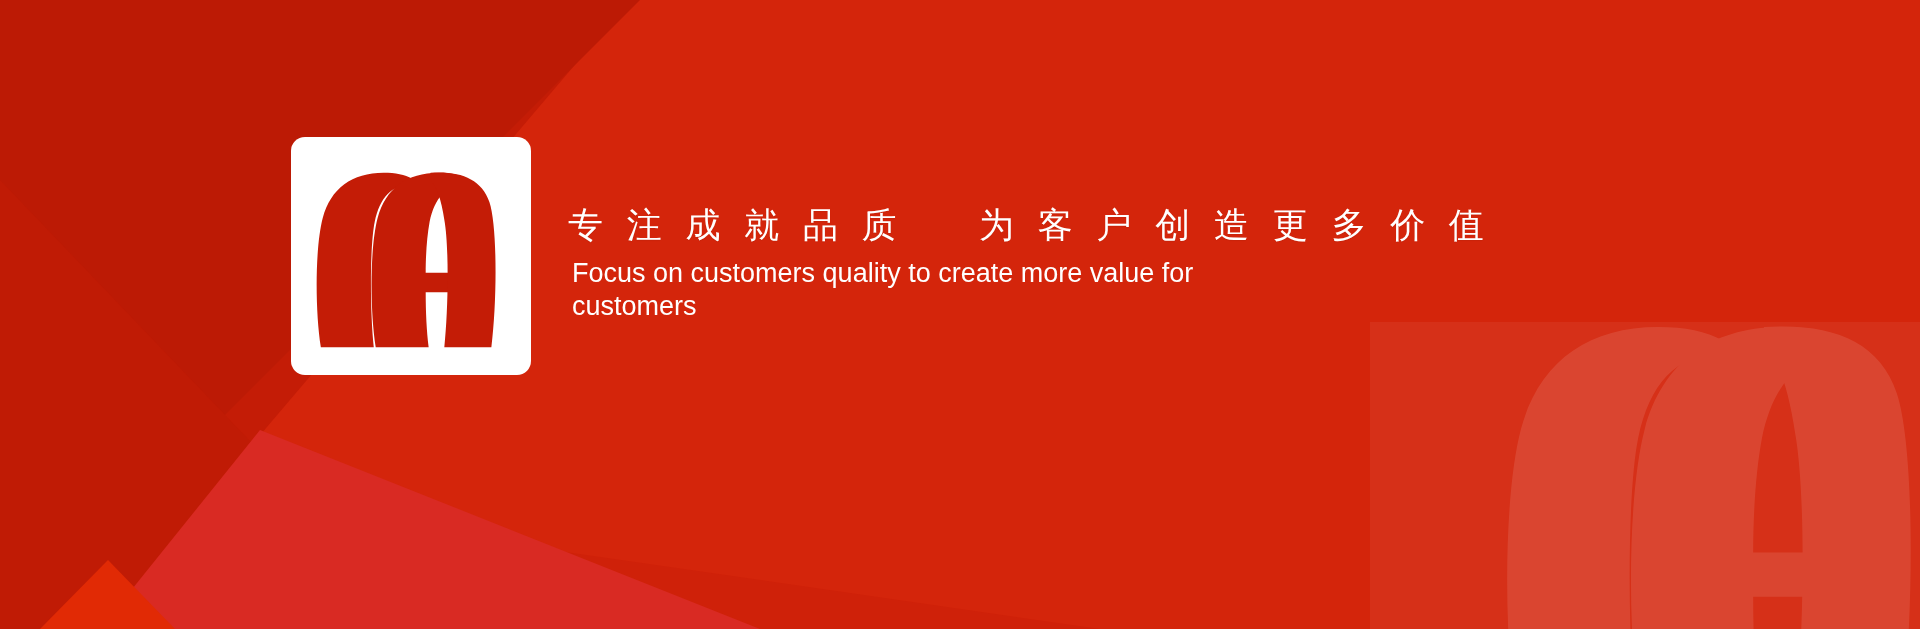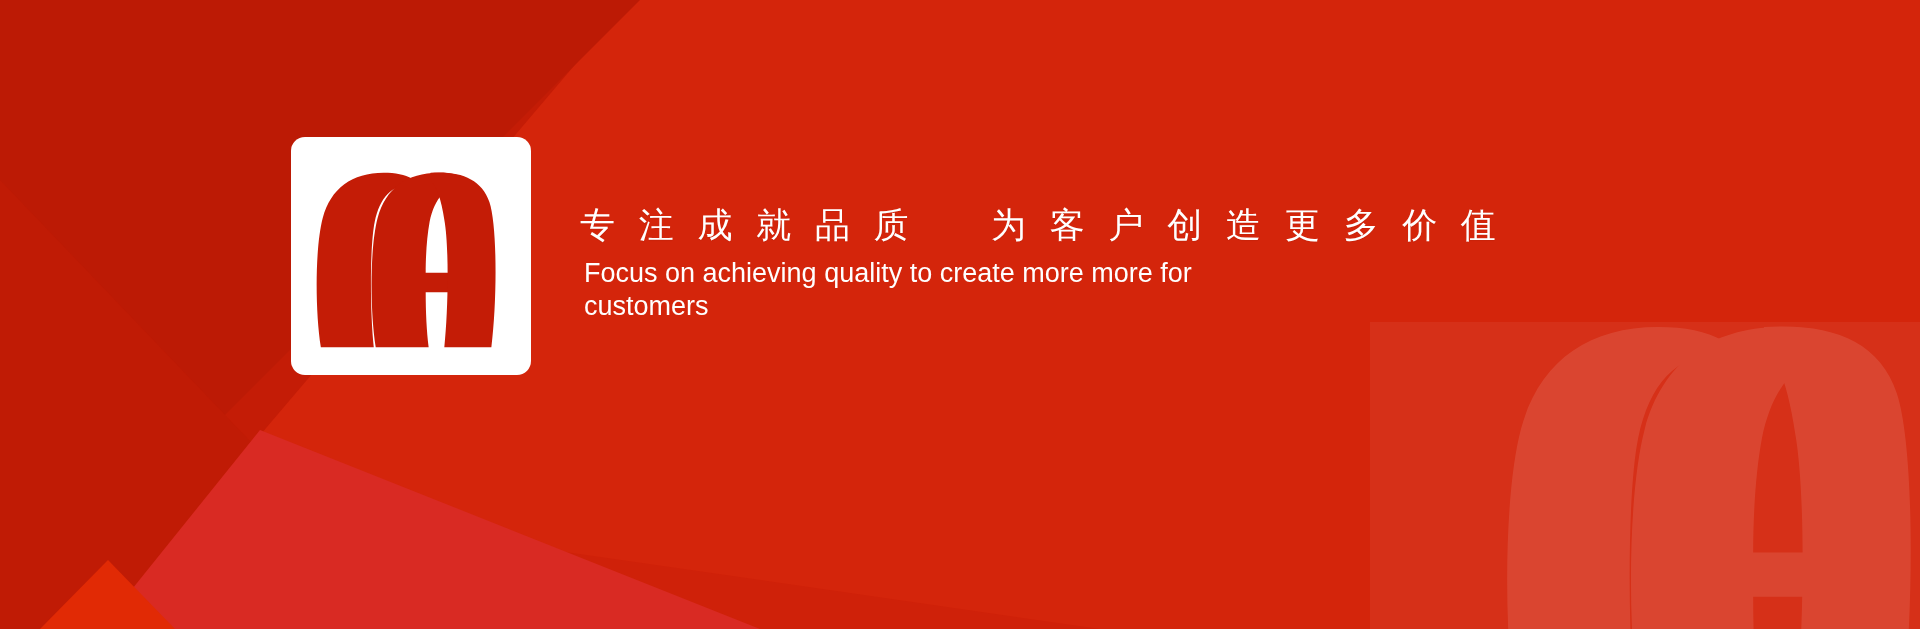--- a/index.html
+++ b/index.html
@@ -105,21 +105,21 @@
     position: absolute;
     left: 22px;
     top: 24px;
     width: 196px;
     height: 190px;
   }
 
   
   .text-block {
     position: absolute;
-    left: 580px;
+    left: 568px;
     top: 202px;
     width: 900px;
   }
   .headline {
     color: #ffffff;
     font-size: 35px;
     line-height: 46px;
     letter-spacing: 7px;
     white-space: nowrap;
     font-weight: 400;
@@ -166,18 +166,18 @@
         <path d="M8 188 C2 150 2 86 10 56 C18 26 40 10 72 10 C84 10 94 12 101 16 L101 22 C80 22 68 36 63 60 C58 84 58 150 62 188 Z"></path>
         <path d="M64 188 C58 150 58 86 66 56 C74 26 96 10 128 10 C140 10 150 12 157 16 L157 22 C136 22 124 36 119 60 C116 76 115 96 115 112 L168 112 L168 132 L115 132 C115 152 116 172 118 188 Z"></path>
         <path d="M120 10 C150 8 172 16 180 40 C188 64 188 140 182 188 L134 188 C138 150 139 86 134 58 C131 38 126 22 118 16 Z"></path>
       </g>
     </svg>
   </div>
 
   <div class="text-block">
     <div class="headline">专 注 成 就 品 质 　 为 客 户 创 造 更 多 价 值</div>
     <div class="subline">
-      <span>Focus on achieving quality to create more more</span>
+      <span>Focus on customers quality to create more value</span>
       <span>for customers</span>
     </div>
   </div>
 
 </div>
 
 </body></html>

